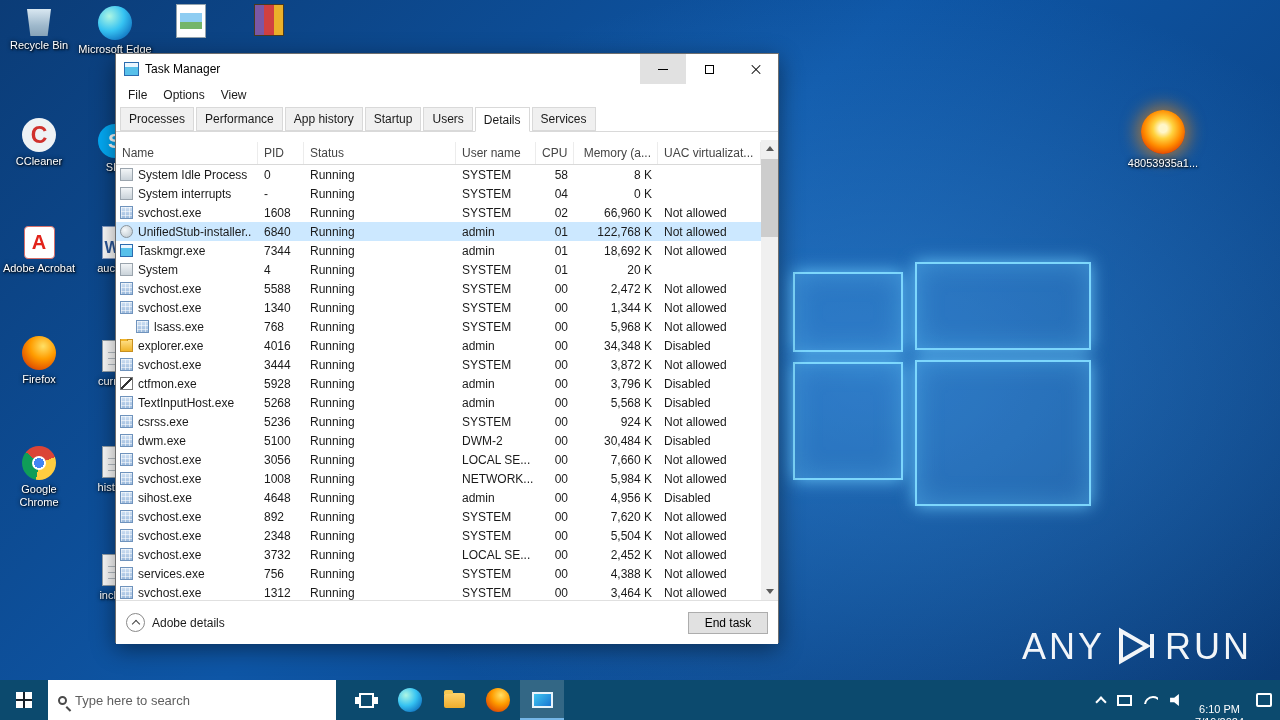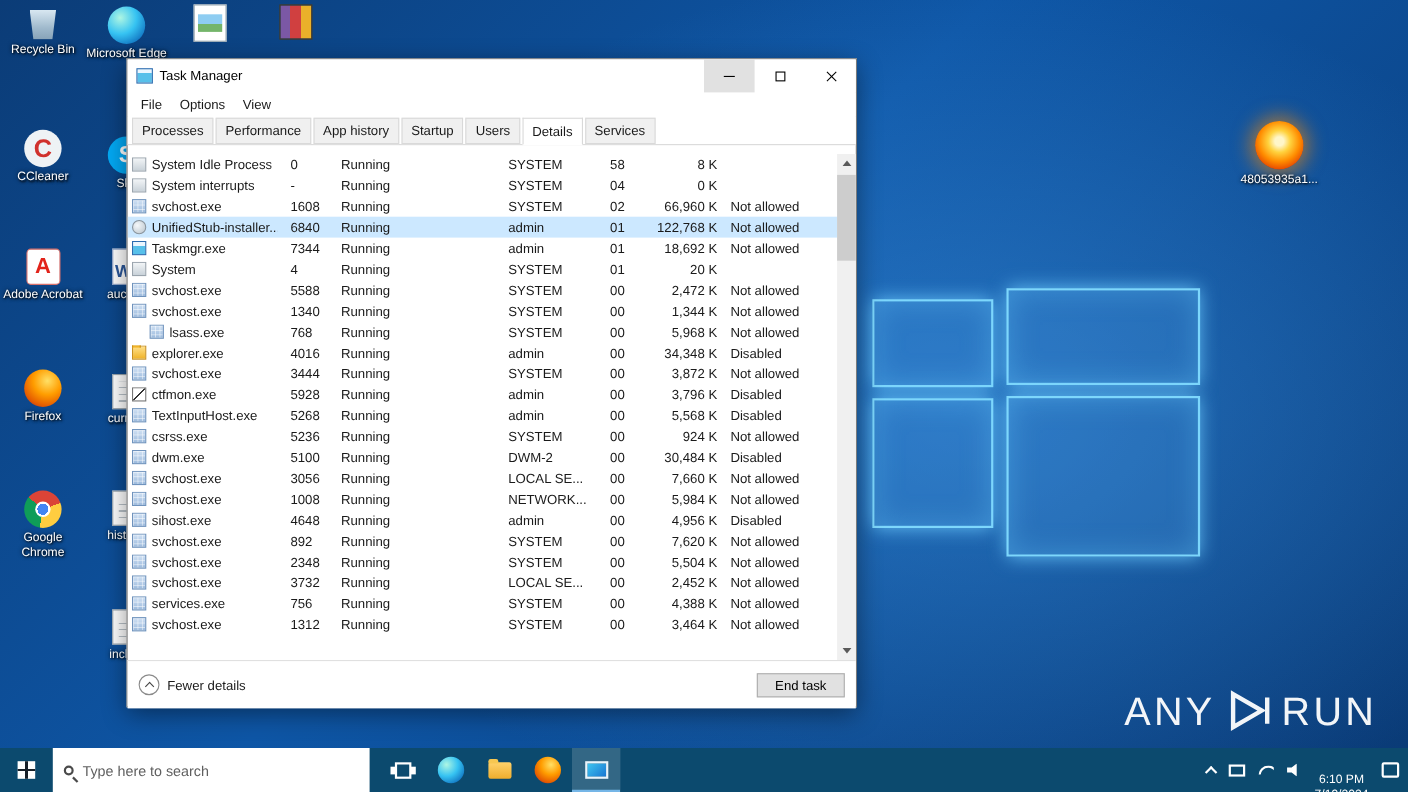--- a/index.html
+++ b/index.html
@@ -269,20 +269,29 @@
     <div class="tabstrip" id="tm-tabs">
         <div class="tab">Processes</div>
         <div class="tab">Performance</div>
         <div class="tab">App history</div>
         <div class="tab">Startup</div>
         <div class="tab">Users</div>
         <div class="tab active">Details</div>
         <div class="tab">Services</div>
       </div>
     <div class="tablewrap">
+      <div class="thead" id="tm-thead">
+          <div class="hcell" style="width: 142px;">Name</div>
+          <div class="hcell" style="width: 46px;">PID</div>
+          <div class="hcell" style="width: 152px;">Status</div>
+          <div class="hcell" style="width: 80px;">User name</div>
+          <div class="hcell r" style="width: 38px;">CPU</div>
+          <div class="hcell r" style="width: 84px;">Memory (a...</div>
+          <div class="hcell" style="width: 103px;">UAC virtualizat...</div>
+        </div>
       <div class="tbody" id="tm-tbody">
           <div class="trow">
             <div class="cell name" style="width: 142px;">
               <span class="pic pic-sys"></span>
               <span class="ntext">System Idle Process</span>
             </div>
             <div class="cell" style="width: 46px;">0</div>
             <div class="cell" style="width: 152px;">Running</div>
             <div class="cell" style="width: 80px;">SYSTEM</div>
             <div class="cell r" style="width: 38px;">58</div>
@@ -558,21 +567,21 @@
         <div class="sarrow up"></div>
         <div class="sthumb"></div>
         <div class="sarrow down"></div>
       </div>
     </div>
     <div class="tm-footer">
       <div class="fewer">
         <span class="circ">
             <i class="caret-up"></i>
           </span>
-        <span>Fewer details</span>
+        <span>Adobe details</span>
       </div>
       <button class="endtask">End task</button>
     </div>
   </div>
 
   <div id="taskbar">
     <div class="start">
       <div class="startlogo"></div>
     </div>
     <div class="searchbox">

